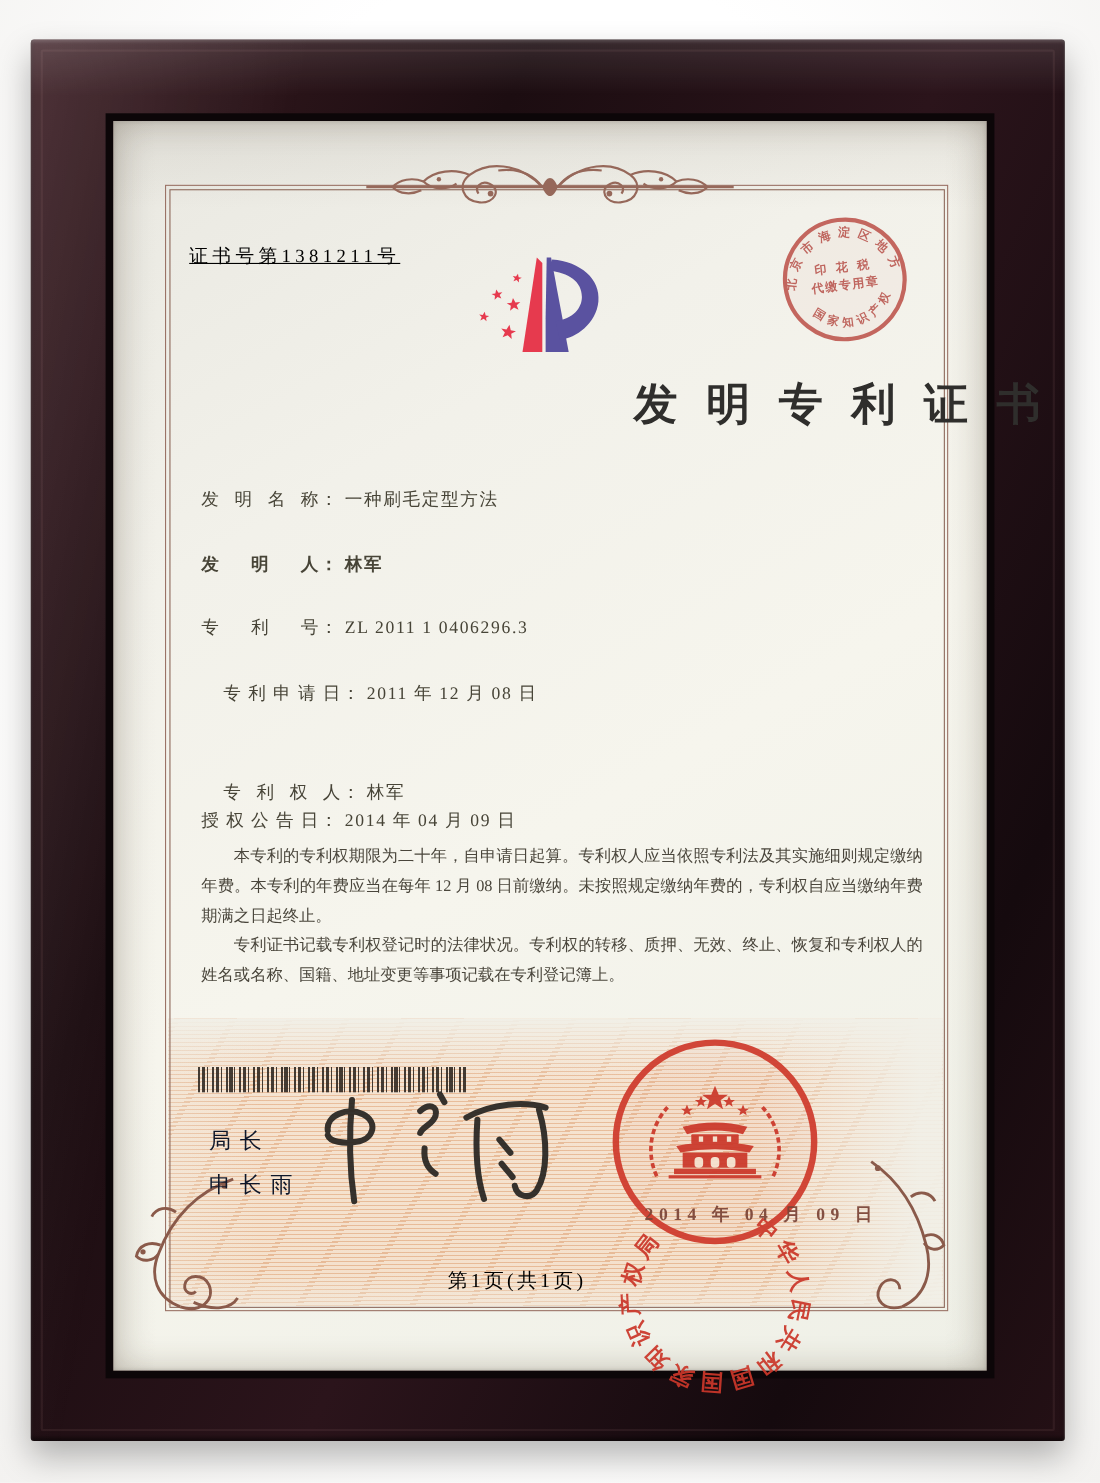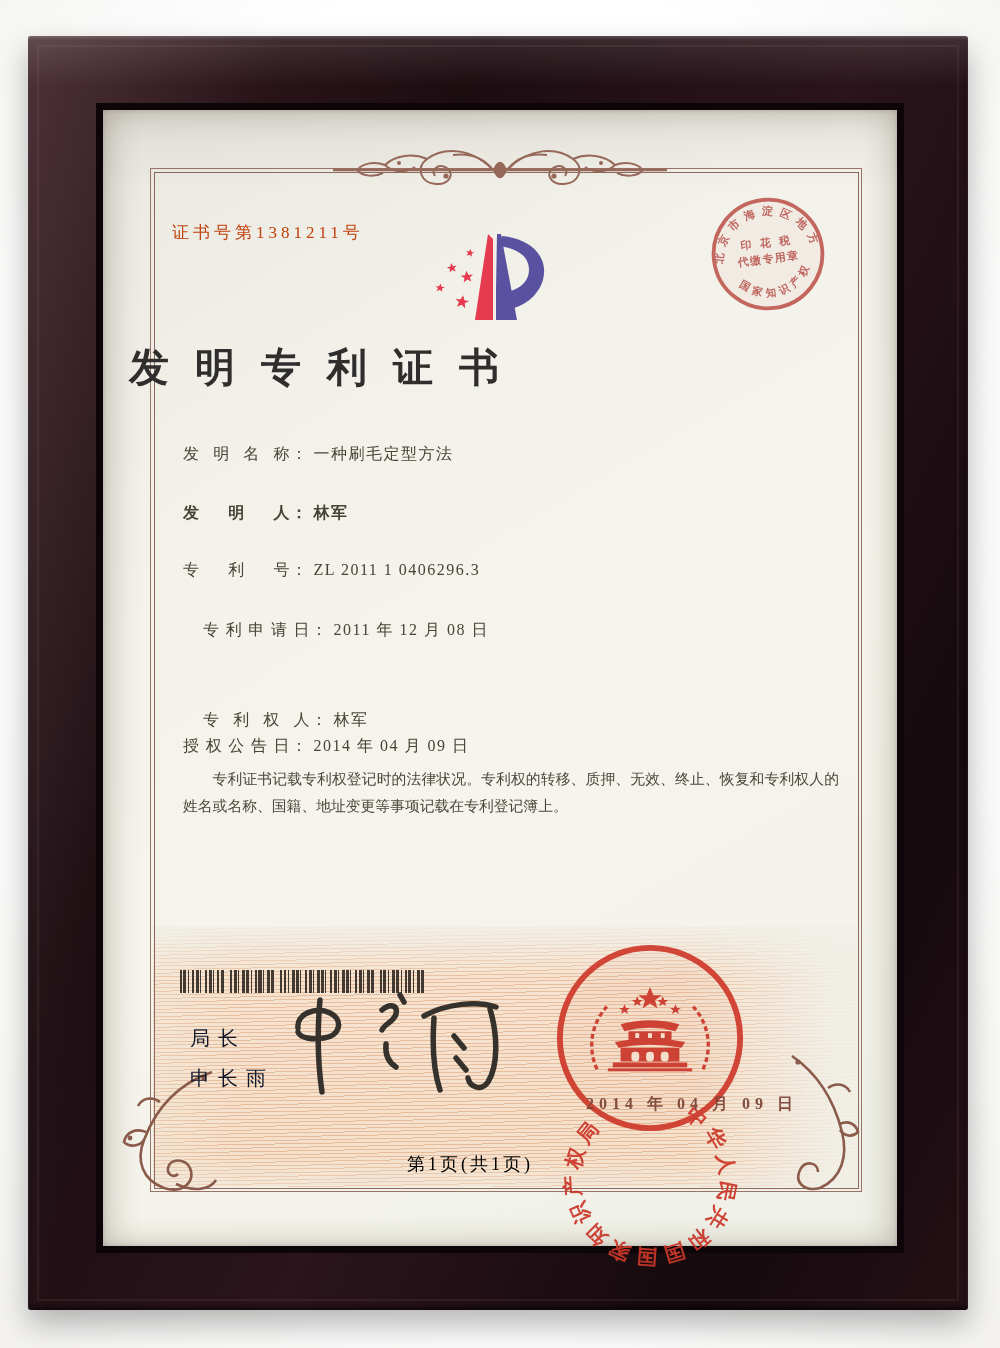--- a/index.html
+++ b/index.html
@@ -50,22 +50,22 @@
         rgba(219,147,96,.42) 0px, rgba(219,147,96,.42) 1px,
         rgba(248,233,216,.55) 1px, rgba(248,233,216,.55) 3.6px),
       linear-gradient(180deg,#f2ddc9,#f0d6bd);
   }
   .band::after{
     content:"";position:absolute;inset:0;
     background:linear-gradient(90deg, rgba(241,240,232,.25) 0%, rgba(241,240,232,0) 12%, rgba(241,240,232,0) 76%, rgba(241,240,232,.92) 97%),
                linear-gradient(180deg, rgba(241,240,232,.95) 0%, rgba(241,240,232,0) 20%, rgba(241,240,232,0) 88%, rgba(241,240,232,.45) 100%);
   }
   
-  .cert-no{left:172px;top:221px;font-size:17px;letter-spacing:4px;color:#c2410c;}
-  .title{left:103px;top:340px;width:869px;text-align:left;font-size:40px;font-weight:600;
+  .cert-no{left:172px;top:221px;font-size:17px;letter-spacing:4px;color:#000000;text-decoration:underline;}
+  .title{left:103px;top:340px;width:869px;text-align:right;font-size:40px;font-weight:600;
          letter-spacing:26px;text-indent:26px;color:#2f2e2c;}
   .field-row{position:absolute;left:183px;font-size:16px;color:#474437;letter-spacing:1.5px;white-space:nowrap;}
   .field-label{display:inline-block;width:108px;text-align:justify;text-align-last:justify;}
   .field-colon{display:inline-block;margin-right:5px;}
   .r1{top:444px;} .r2{top:503px;font-weight:bold;} .r3{top:560px;} .r4{top:620px;margin-left:20px;} .r5{top:710px;margin-left:20px;} .r6{top:736px;}
   .paras{left:183px;top:766px;width:656px;font-size:14.8px;line-height:1.83;color:#4a463c;text-align:justify;}
   .paras p{margin:0;text-indent:2em;}
   .barcode{
     left:180px;top:970px;width:244px;height:23px;opacity:.88;
     background:repeating-linear-gradient(90deg,
@@ -187,20 +187,21 @@
   <span class="field-label">专利申请日</span><span class="field-colon">：</span><span>2011 年 12 月 08 日</span>
 </div>
 <div class="abs field-row r5">
   <span class="field-label">专利权人</span><span class="field-colon">：</span><span>林军</span>
 </div>
 <div class="abs field-row r6">
   <span class="field-label">授权公告日</span><span class="field-colon">：</span><span>2014 年 04 月 09 日</span>
 </div>
 
 <div class="abs paras">
+  <p>本专利的专利权期限为二十年，自申请日起算。专利权人应当依照专利法及其实施细则规定缴纳年费。本专利的年费应当在每年 12 月 08 日前缴纳。未按照规定缴纳年费的，专利权自应当缴纳年费期满之日起终止。</p>
   <p>专利证书记载专利权登记时的法律状况。专利权的转移、质押、无效、终止、恢复和专利权人的姓名或名称、国籍、地址变更等事项记载在专利登记簿上。</p>
 </div>
 
 <div class="abs barcode"></div>
 
 <div class="abs bureau">
   <div>局长</div>
   <div>申长雨</div>
 </div>
 

